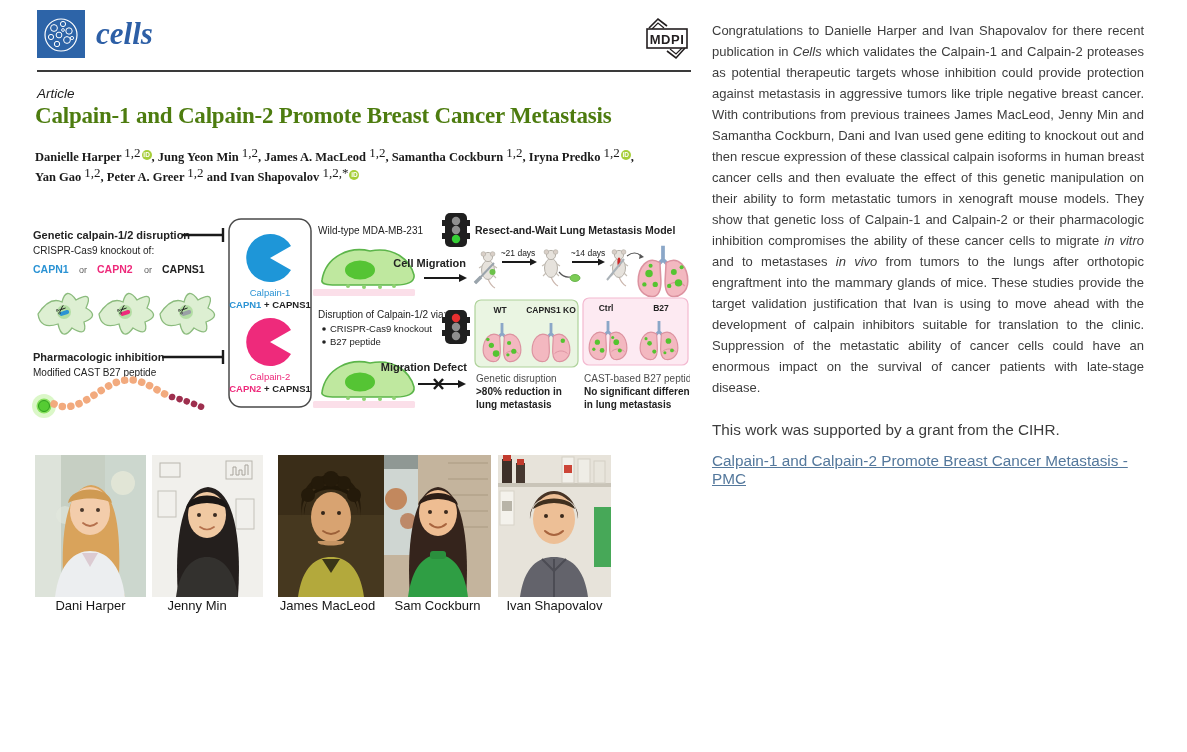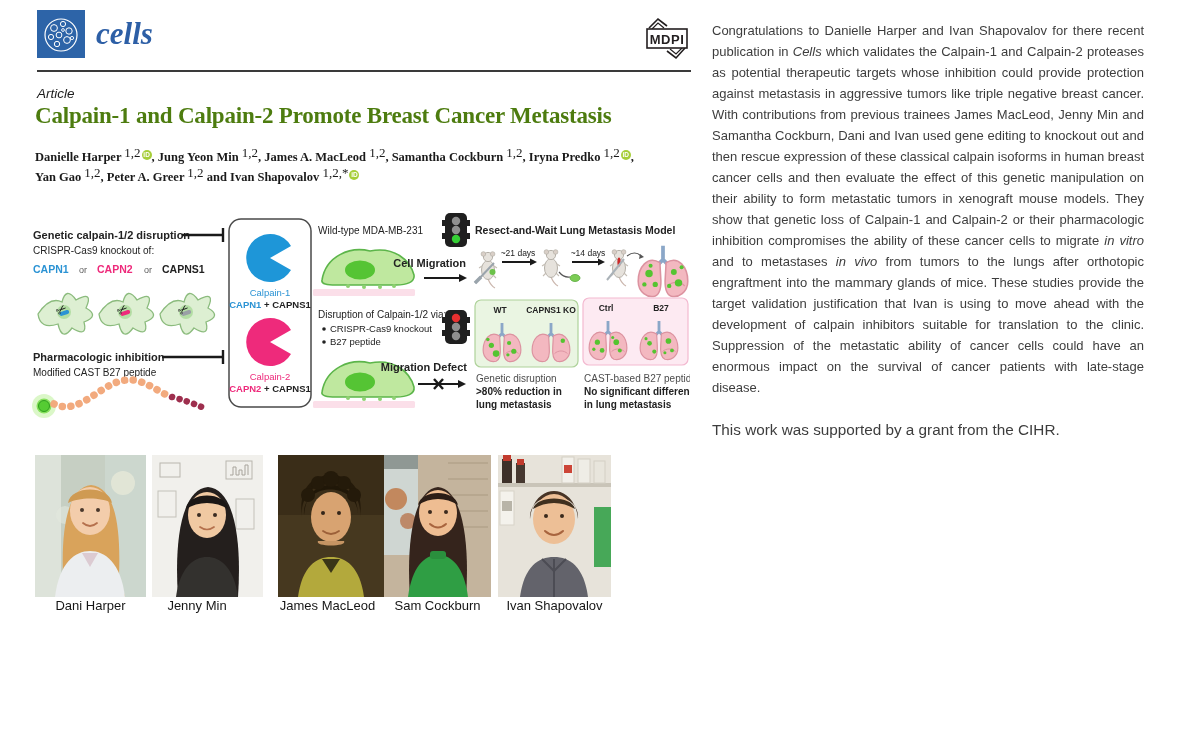--- a/index.html
+++ b/index.html
@@ -398,13 +398,14 @@
     <path d="M22,142 C26,112 40,102 56,102 C72,102 86,112 90,142 Z" fill="#63636b"></path>
     <path d="M56,104 L56,142" stroke="#4c4c54" stroke-width="2"></path>
     <path d="M44,104 L56,116 L68,104" fill="none" stroke="#4c4c54" stroke-width="2"></path>
   </svg>
   <div class="pname">Ivan Shapovalov</div>
 </div>
 
 <div class="abs rightcol">
   <p class="announce"><span>Congratulations to Danielle Harper and Ivan Shapovalov for there recent publication in </span><span class="it">Cells</span><span> which validates the Calpain-1 and Calpain-2 proteases as potential therapeutic targets whose inhibition could provide protection against metastasis in aggressive tumors like triple negative breast cancer. With contributions from previous trainees James MacLeod, Jenny Min and Samantha Cockburn, Dani and Ivan used gene editing to knockout out and then rescue expression of these classical calpain isoforms in human breast cancer cells and then evaluate the effect of this genetic manipulation on their ability to form metastatic tumors in xenograft mouse models. They show that genetic loss of Calpain-1 and Calpain-2 or their pharmacologic inhibition compromises the ability of these cancer cells to migrate </span><span class="it">in vitro</span><span> and to metastases </span><span class="it">in vivo</span><span> from tumors to the lungs after orthotopic engraftment into the mammary glands of mice. These studies provide the target validation justification that Ivan is using to move ahead with the development of calpain inhibitors suitable for translation to the clinic. Suppression of the metastatic ability of cancer cells could have an enormous impact on the survival of cancer patients with late-stage disease.</span></p>
   <p class="funding">This work was supported by a grant from the CIHR.</p>
+  <a class="pmc-link">Calpain-1 and Calpain-2 Promote Breast Cancer Metastasis - PMC</a>
 </div>
 
 </body></html>

